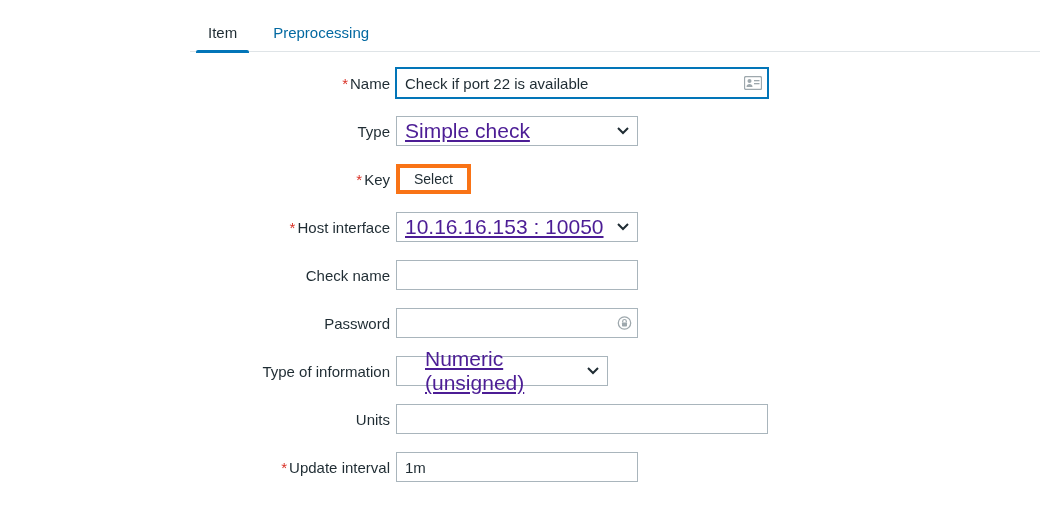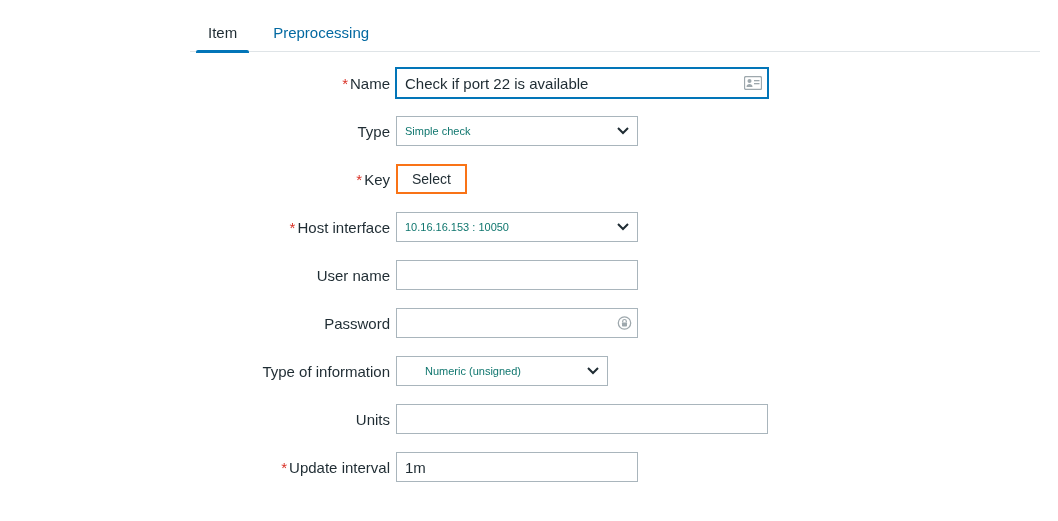--- a/index.html
+++ b/index.html
@@ -23,25 +23,25 @@
     .text-input { height: 30px; padding: 0 8px; border: 1px solid #a9b5bc; background: #fff; font-size: 15px; color: #1f2c33; }
     .text-input.focus { border: 1px solid #0275b8; outline: 1px solid #0275b8; }
     .w-lg { width: 372px; }
     .w-md { width: 242px; }
     .w-sm { width: 212px; }
 
     .input-wrap { position: relative; display: inline-block; }
     .input-wrap .trail-icon { position: absolute; right: 6px; top: 50%; transform: translateY(-50%); color: #9ea8ad; display: flex; }
 
     
-    .btn { height: 30px; padding: 0 14px; border: 2px solid #f97316; background: #fff; color: #1f2c33; font-size: 14px; cursor: pointer; }
+    .btn { height: 30px; padding: 0 14px; border: 4px solid #f97316; background: #fff; color: #1f2c33; font-size: 14px; cursor: pointer; }
 
     
     .select { position: relative; display: inline-flex; align-items: center; height: 30px; border: 1px solid #a9b5bc; background: #fff; cursor: pointer; }
-    .select .select-val { padding: 0 30px 0 8px; font-size: 11px; color: #0f766e; }
+    .select .select-val { padding: 0 30px 0 8px; font-size: 21px; color: #4c1d95; text-decoration: underline; }
     .select .chevron { position: absolute; right: 8px; top: 50%; transform: translateY(-50%); color: #1f2c33; display: flex; }
     .select.w-md { width: 242px; }
     .select.w-sm { width: 212px; padding-left: 20px; }
 
     svg { display: block; }
   </style>
 </head>
 <body>
 
 <div class="page">
@@ -115,21 +115,21 @@
             <svg width="12" height="8" viewBox="0 0 12 8">
                 <path d="M1 1 L6 6 L11 1" fill="none" stroke="#1f2c33" stroke-width="2"></path>
               </svg>
           </span>
         </div>
       </div>
     </div>
 
     <div class="row">
       <div class="label-col">
-        <span>User name</span>
+        <span>Check name</span>
       </div>
       <div class="ctrl-col">
         <input type="text" class="text-input w-md" value="" style="">
       </div>
     </div>
 
     <div class="row">
       <div class="label-col">
         <span>Password</span>
       </div>

